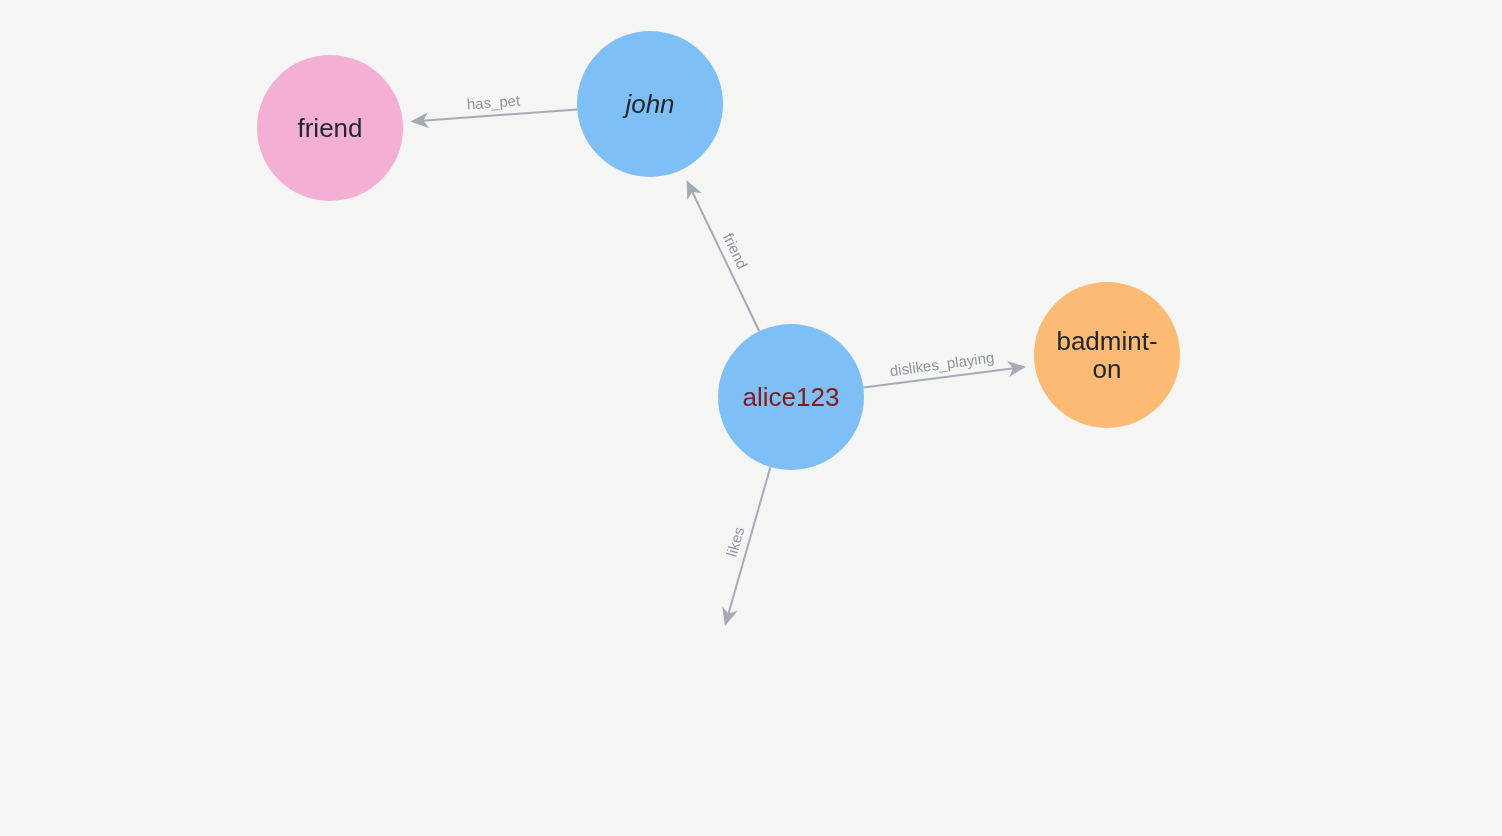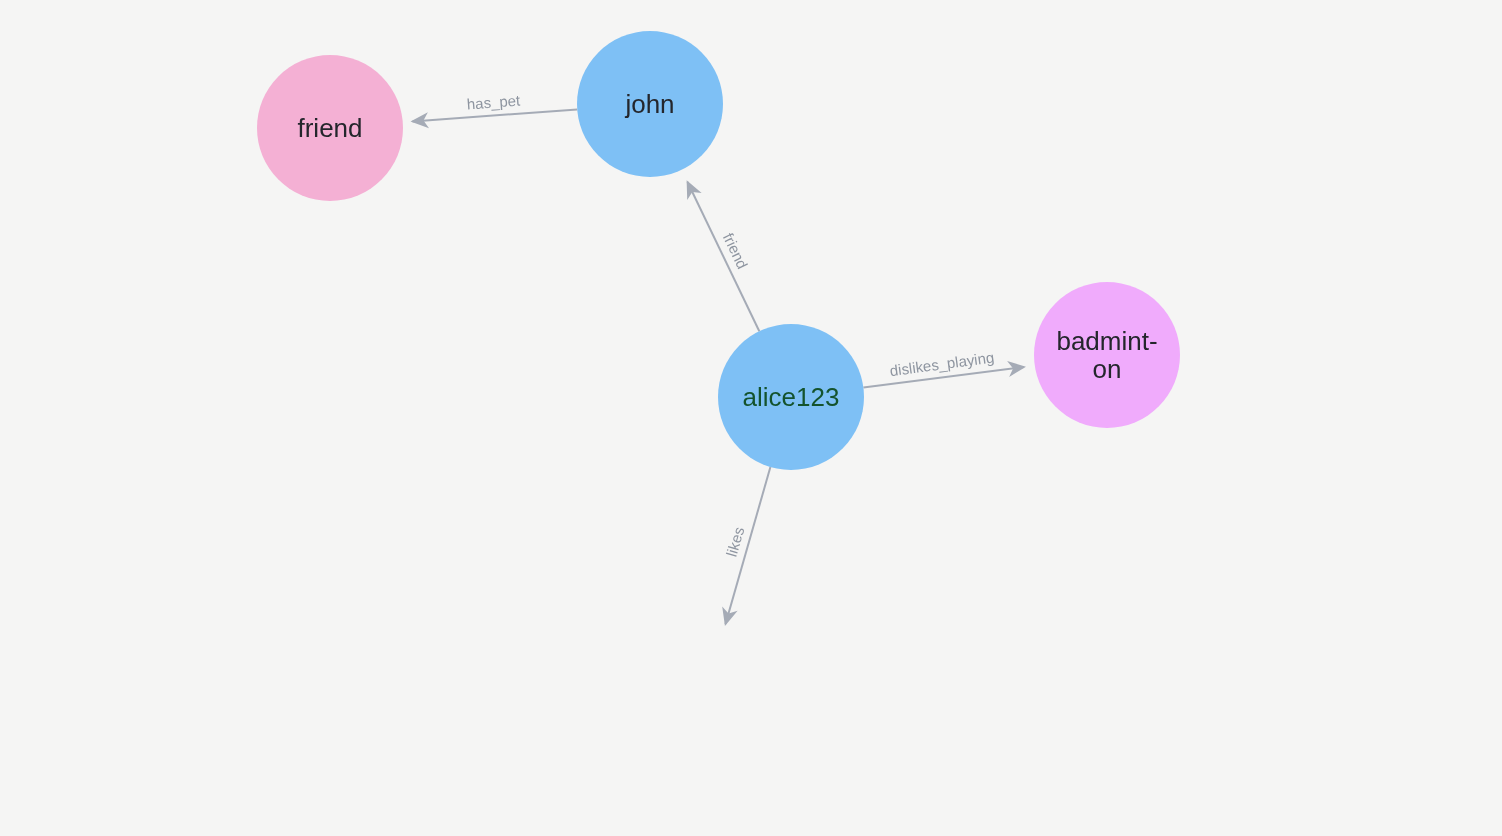--- a/index.html
+++ b/index.html
@@ -71,27 +71,27 @@
     <g>
       <line class="edge-line" x1="770.4" y1="467" x2="725.5" y2="624" marker-end="url(#arrowhead)" stroke="#a5abb6"></line>
       <text class="edge-label" transform="translate(748,545.5) rotate(-73.6)" dy="-8" fill="#8e95a0">likes</text>
     </g>
   </svg>
 
   <div class="node" style="left: 257px; top: 55px; background: rgb(244, 176, 212); color: rgb(36, 38, 44);">
     <span>friend</span>
   </div>
 
-  <div class="node" style="left: 577px; top: 31px; background: rgb(126, 192, 245); color: rgb(36, 38, 44);">
+  <div class="node" style="left: 577px; top: 31px; background: rgb(126, 192, 245); color: rgb(36, 38, 44); font-style: italic;">
     <span>john</span>
   </div>
 
-  <div class="node" style="left: 718px; top: 324px; background: rgb(126, 192, 245); color: #14532d;">
+  <div class="node" style="left: 718px; top: 324px; background: rgb(126, 192, 245); color: #7f1d1d;">
     <span>alice123</span>
   </div>
 
-  <div class="node" style="left: 1034px; top: 282px; background: #f0abfc; color: rgb(36, 38, 44);">
+  <div class="node" style="left: 1034px; top: 282px; background: #fdba74; color: rgb(36, 38, 44);">
     <span>badmint-</span>
     <span>on</span>
   </div>
 
 
 </div>
 
 </body></html>

